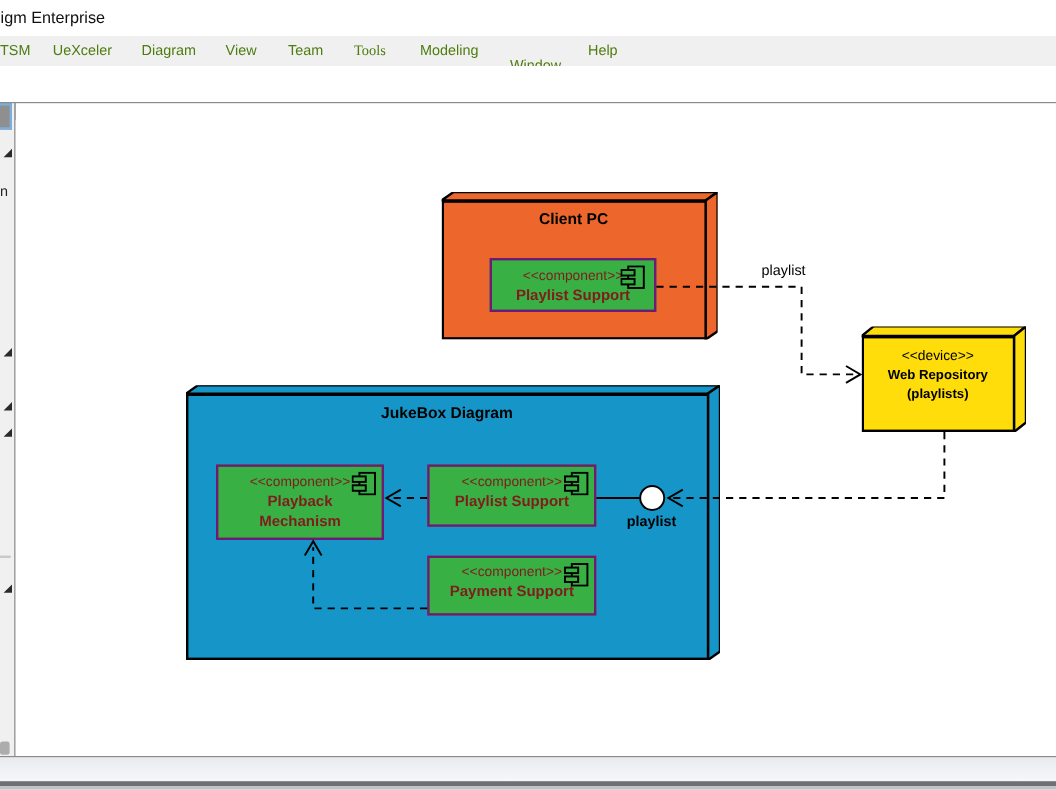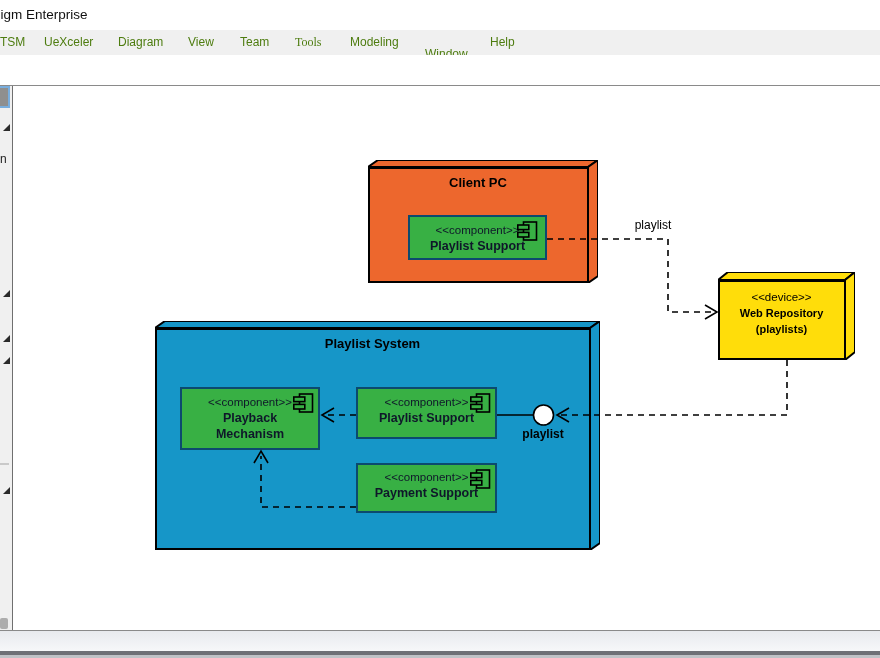--- a/index.html
+++ b/index.html
@@ -32,22 +32,22 @@
   .pal-blob{position:absolute;left:0;top:533px;width:8px;height:11px;background:#adadad;border-radius:2px;}
 
   
   .canvas{position:absolute;left:13px;top:100px;width:867px;height:545px;background:#ffffff;overflow:hidden;}
   .canvas-topline{position:absolute;left:0;top:85px;width:880px;height:1px;background:#8a8a8a;}
 
   .node{position:absolute;}
   .node svg{position:absolute;left:0;top:0;}
   .node-title{position:absolute;font-size:13px;font-weight:bold;color:#000;text-align:center;white-space:nowrap;}
 
-  .comp{position:absolute;background:#38b044;border:2px solid #0c4a6e;box-sizing:border-box;
-        color:#0f172a;text-align:center;z-index:3;}
+  .comp{position:absolute;background:#38b044;border:2px solid #701a75;box-sizing:border-box;
+        color:#7f1d1d;text-align:center;z-index:3;}
   .comp .stereo{font-size:11.5px;line-height:16px;font-weight:normal;}
   .comp .cname{font-size:12.5px;line-height:16px;font-weight:bold;}
   .comp-icon{position:absolute;right:4px;top:4px;}
 
   .devtext{position:absolute;text-align:center;color:#000;z-index:3;}
   .devtext .stereo{font-size:11.5px;line-height:16px;font-weight:normal;}
   .devtext .dname{font-size:11px;line-height:16px;font-weight:bold;}
 
   .overlay{position:absolute;left:0;top:0;width:867px;height:545px;z-index:5;pointer-events:none;}
 
@@ -107,21 +107,21 @@
       </svg>
       <div class="node-title" style="left:0;top:15px;width:220px;">Client PC</div>
     </div>
 
     <div class="node" style="left:142px;top:221px;width:445px;height:229px;">
       <svg width="445" height="229">
         <polygon points="0,7 10,0 445,0 435,7" fill="#1696C8" stroke="#000" stroke-width="2"></polygon>
         <polygon points="435,7 445,0 445,222 435,229" fill="#1696C8" stroke="#000" stroke-width="2"></polygon>
         <rect x="1" y="8" width="434" height="220" fill="#1696C8" stroke="#000" stroke-width="2"></rect>
       </svg>
-      <div class="node-title" style="left:0;top:15px;width:435px;">Playlist System</div>
+      <div class="node-title" style="left:0;top:15px;width:435px;">JukeBox Diagram</div>
     </div>
 
     <div class="node" style="left:705px;top:172px;width:137px;height:88px;">
       <svg width="137" height="88">
         <polygon points="0,8 10,0 137,0 127,8" fill="#FFDD0A" stroke="#000" stroke-width="2"></polygon>
         <polygon points="127,8 137,0 137,80 127,88" fill="#FFDD0A" stroke="#000" stroke-width="2"></polygon>
         <rect x="1" y="9" width="126" height="78" fill="#FFDD0A" stroke="#000" stroke-width="2"></rect>
       </svg>
     </div>
     <div class="devtext" style="left:705px;top:189px;width:127px;">

